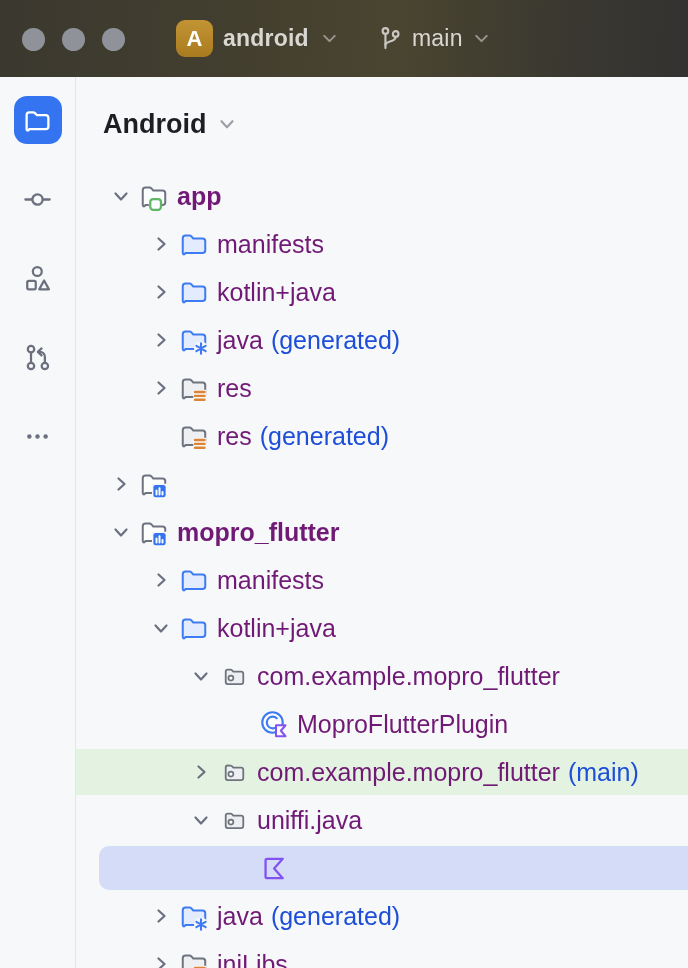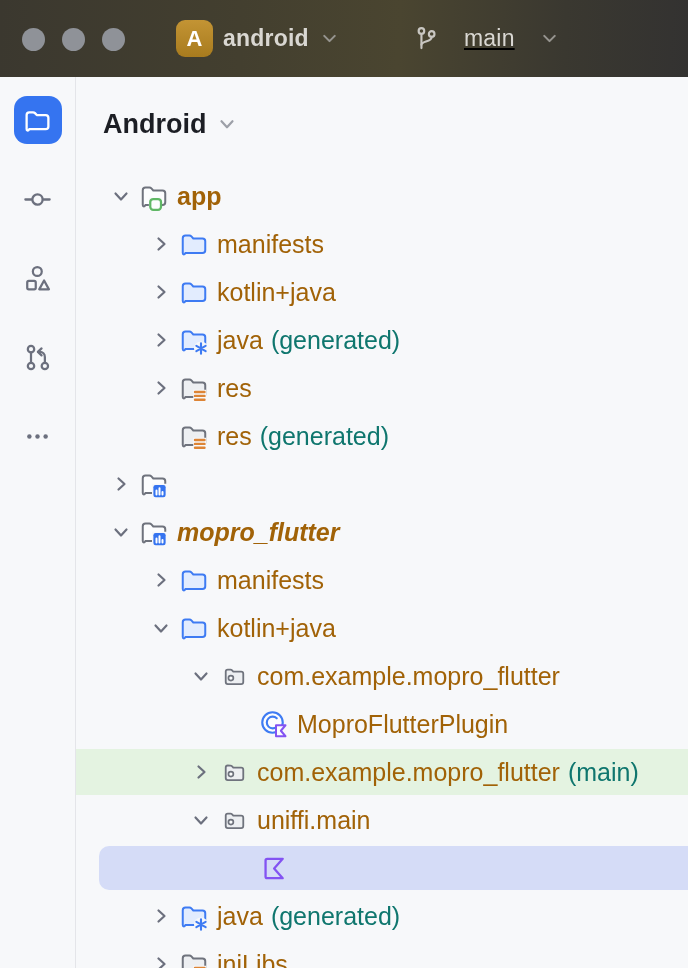--- a/index.html
+++ b/index.html
@@ -9,21 +9,21 @@
   
   .titlebar {
     height:77px; width:100%;
     background:linear-gradient(92deg,#3B382F 0%,#433F2F 35%,#4A4530 58%,#3A3830 82%,#333231 100%);
     position:relative;
   }
   .traffic { position:absolute; left:22px; top:28px; display:flex; gap:17px; }
   .dot { width:23px; height:23px; border-radius:50%; background:#8F9298; }
   .tb-widget { position:absolute; top:0; height:77px; display:flex; align-items:center; cursor:default; }
   .project-widget { left:176px; gap:10px; }
-  .vcs-widget { left:413px; gap:24px;text-decoration:underline; }
+  .vcs-widget { left:377px; gap:8px; }
   .proj-badge {
     width:37px; height:37px; border-radius:9px;
     background:linear-gradient(180deg,#C39434 0%,#A87B1E 100%);
     color:#FFFFFF; font-weight:700; font-size:22px;
     display:flex; align-items:center; justify-content:center;
   }
   .tb-text { color:#D9D7D2; font-size:23px; font-weight:600; letter-spacing:.2px; }
   .tb-text.branch { font-weight:500; }
   .tb-chevron, .branch-glyph { display:flex; align-items:center; }
 
@@ -43,23 +43,23 @@
   .panel-header { padding:26px 0 0 27px; height:68px; display:flex; align-items:center; gap:10px; }
   .view-label { font-size:27px; font-weight:700; color:#1C1E24; }
 
   .tree { margin-top:27px; }
   .row { height:48px; display:flex; align-items:center; position:relative; }
   .row-bg { position:absolute; z-index:0; }
   .row-bg.green { left:0; right:0; top:1px; bottom:1px; background:#E4F3E1; }
   .row-bg.selected { left:23px; right:0; top:2px; bottom:2px; background:#D5DCF7; border-radius:10px 0 0 10px; }
   .twisty { width:36px; height:48px; display:flex; align-items:center; justify-content:center; flex:0 0 36px; z-index:1; }
   .node-icon { width:30px; height:30px; margin-right:8px; display:flex; align-items:center; justify-content:center; flex:0 0 30px; z-index:1; }
-  .lbl { font-size:25px; color:#a16207; z-index:1; white-space:nowrap; }
+  .lbl { font-size:25px; color:#701a75; z-index:1; white-space:nowrap; }
   .lbl.bold { font-weight:700; }
-  .sfx { font-size:25px; color:#0f766e; margin-left:8px; z-index:1; white-space:nowrap; }
+  .sfx { font-size:25px; color:#1d4ed8; margin-left:8px; z-index:1; white-space:nowrap; }
 </style>
 </head>
 <body>
 
 <div class="titlebar">
   <div class="traffic">
     <span class="dot"></span>
     <span class="dot"></span>
     <span class="dot"></span>
   </div>
@@ -244,21 +244,21 @@
           </span>
           <span class="node-icon">
             <svg width="30" height="30" viewBox="0 0 24 24" fill="none">
               <path d="M3 8.2 V7.4 C3 6.2 4 5.2 5.2 5.2 h3.1 c.6 0 1.2.26 1.6.7 l1.5 1.6 h7.4 c1.2 0 2.2 1 2.2 2.2 v7.3 c0 1.2-1 2.2-2.2 2.2 H5.2 C4 21.2 3 20.2 3 19 z" fill="#FCFDFE" stroke="#6F737D" stroke-width="1.6"></path>
               <rect x="10.4" y="11.8" width="12" height="11.4" fill="#F7F8FA"></rect>
               <rect x="11.5" y="12.7" width="9.8" height="9.8" rx="1.8" fill="#3574F0"></rect>
               <path d="M14 20.4 v-3.2 M16.4 20.4 v-5 M18.8 20.4 v-2" stroke="#FFFFFF" stroke-width="1.6" stroke-linecap="round"></path>
             </svg>
           </span>
         </div>
-        <div class="row" style="padding-left: 27px; font-style: italic;">
+        <div class="row" style="padding-left: 27px;">
           <span class="twisty">
             <svg width="20" height="20" viewBox="0 0 20 20">
               <polyline points="4.5,7.5 10,13.5 15.5,7.5" fill="none" stroke="#6C707E" stroke-width="2.2" stroke-linecap="round" stroke-linejoin="round"></polyline>
             </svg>
           </span>
           <span class="node-icon">
             <svg width="30" height="30" viewBox="0 0 24 24" fill="none">
               <path d="M3 8.2 V7.4 C3 6.2 4 5.2 5.2 5.2 h3.1 c.6 0 1.2.26 1.6.7 l1.5 1.6 h7.4 c1.2 0 2.2 1 2.2 2.2 v7.3 c0 1.2-1 2.2-2.2 2.2 H5.2 C4 21.2 3 20.2 3 19 z" fill="#FCFDFE" stroke="#6F737D" stroke-width="1.6"></path>
               <rect x="10.4" y="11.8" width="12" height="11.4" fill="#F7F8FA"></rect>
               <rect x="11.5" y="12.7" width="9.8" height="9.8" rx="1.8" fill="#3574F0"></rect>
@@ -339,21 +339,21 @@
             <svg width="20" height="20" viewBox="0 0 20 20">
               <polyline points="4.5,7.5 10,13.5 15.5,7.5" fill="none" stroke="#6C707E" stroke-width="2.2" stroke-linecap="round" stroke-linejoin="round"></polyline>
             </svg>
           </span>
           <span class="node-icon">
             <svg width="27" height="27" viewBox="0 0 24 24" fill="none">
               <path d="M4.2 8.6 V7.6 c0-1 .8-1.8 1.8-1.8 h2.4 c.5 0 1 .2 1.3.6 l1.2 1.3 h7 c1 0 1.9.8 1.9 1.9 v7.2 c0 1-.9 1.9-1.9 1.9 H6 c-1 0-1.8-.8-1.8-1.8 z" fill="#EDEFF2" stroke="#6F737D" stroke-width="1.6"></path>
               <circle cx="8.8" cy="13.4" r="2.2" fill="#FAFBFC" stroke="#6F737D" stroke-width="1.5"></circle>
             </svg>
           </span>
-          <span class="lbl">uniffi.main</span>
+          <span class="lbl">uniffi.java</span>
         </div>
         <div class="row" style="padding-left: 147px;">
           <div class="row-bg selected"></div>
           <span class="twisty"></span>
           <span class="node-icon">
             <svg width="29" height="29" viewBox="0 0 24 24" fill="none">
               <path d="M6 4 h12.8 l-7.1 8 7.1 8 H6 c-.8 0-1.4-.6-1.4-1.4 V5.4 C4.6 4.6 5.2 4 6 4 z" fill="none" stroke="#8353F2" stroke-width="1.9" stroke-linejoin="round"></path>
             </svg>
           </span>
         </div>

